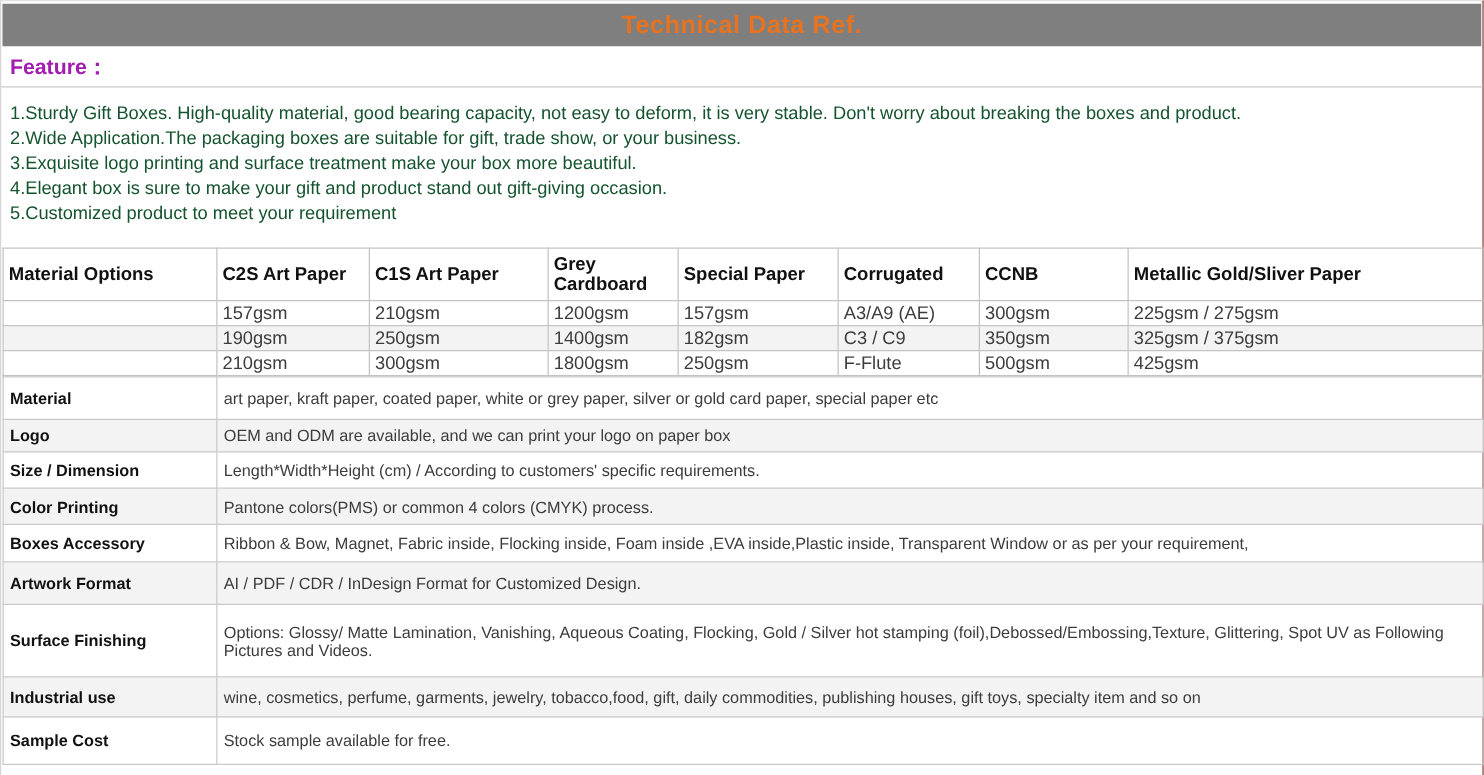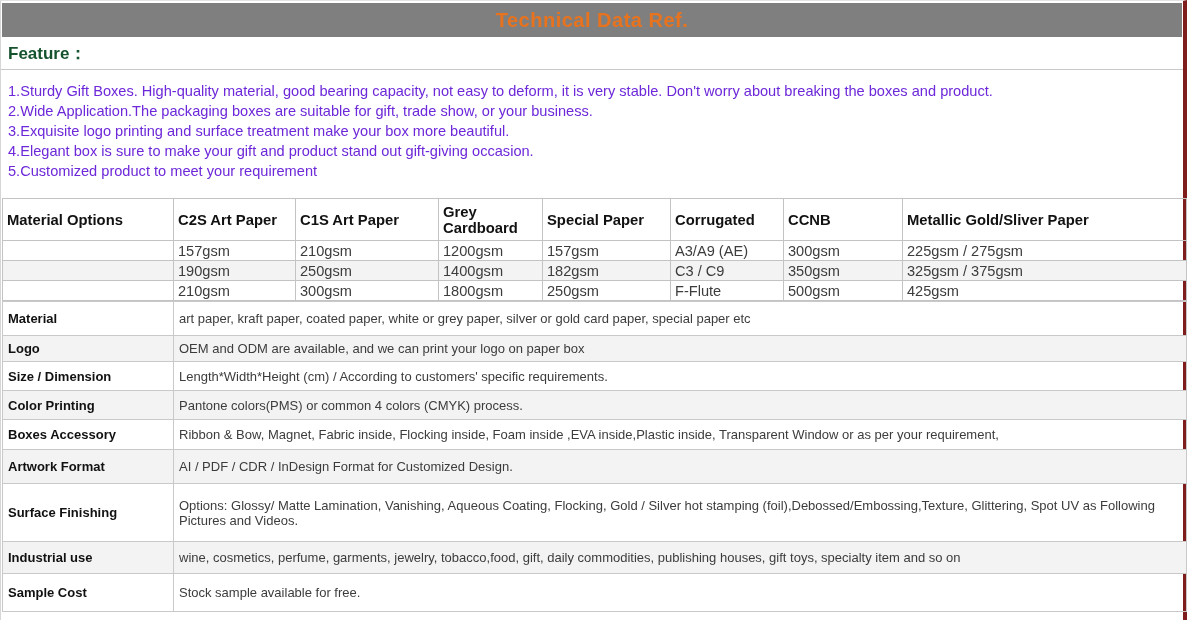--- a/index.html
+++ b/index.html
@@ -6,47 +6,47 @@
   html, body {
     width: 1187px; height: 620px;
     background: #ffffff;
     font-family: "Liberation Sans", "DejaVu Sans", sans-serif;
     color: #3c3c3c;
     overflow: hidden;
   }
   .page {
     width: 1187px; height: 620px;
     border-left: 1px solid #d6d6d6;
-    border-right: 4px solid #7f1d1d;
+    border-right: 1px solid #7f1d1d;
     border-top: 1px solid #e3e3e3;
   }
   .title-bar {
     margin: 2px 1px 0 1px;
     height: 34px;
     background: #7f7f7f;
     display: flex; align-items: center; justify-content: center;
   }
   .title-bar .title-text {
     color: #e8731f;
     font-size: 20px;
     font-weight: bold;
     letter-spacing: 0.5px;
   }
   .feature-heading {
     padding: 5px 7px 4px 7px;
     border-bottom: 1px solid #c9c9c9;
     font-size: 17px;
     font-weight: bold;
-    color: #14532d;
+    color: #a21caf;
   }
   .feature-list {
     padding: 11px 7px 17px 7px;
     font-size: 14.6px;
     line-height: 20px;
-    color: #6d28d9;
+    color: #14532d;
   }
   table { border-collapse: collapse; width: 1185px; margin-left: 1px; table-layout: fixed; }
   .materials-table td, .materials-table th {
     border: 1px solid #c3c3c3;
     font-size: 14.6px;
     padding: 1px 4px;
     text-align: left;
     vertical-align: middle;
     overflow: hidden;
     white-space: nowrap;

